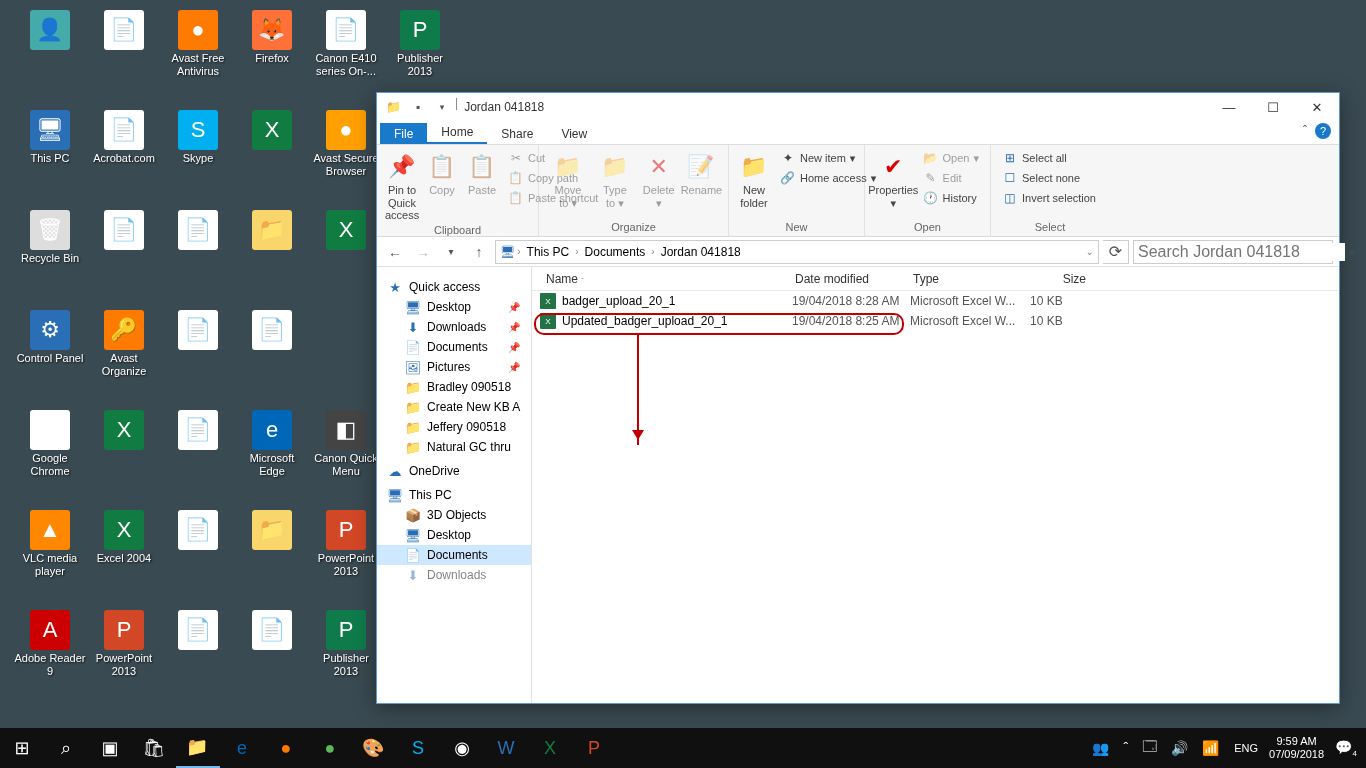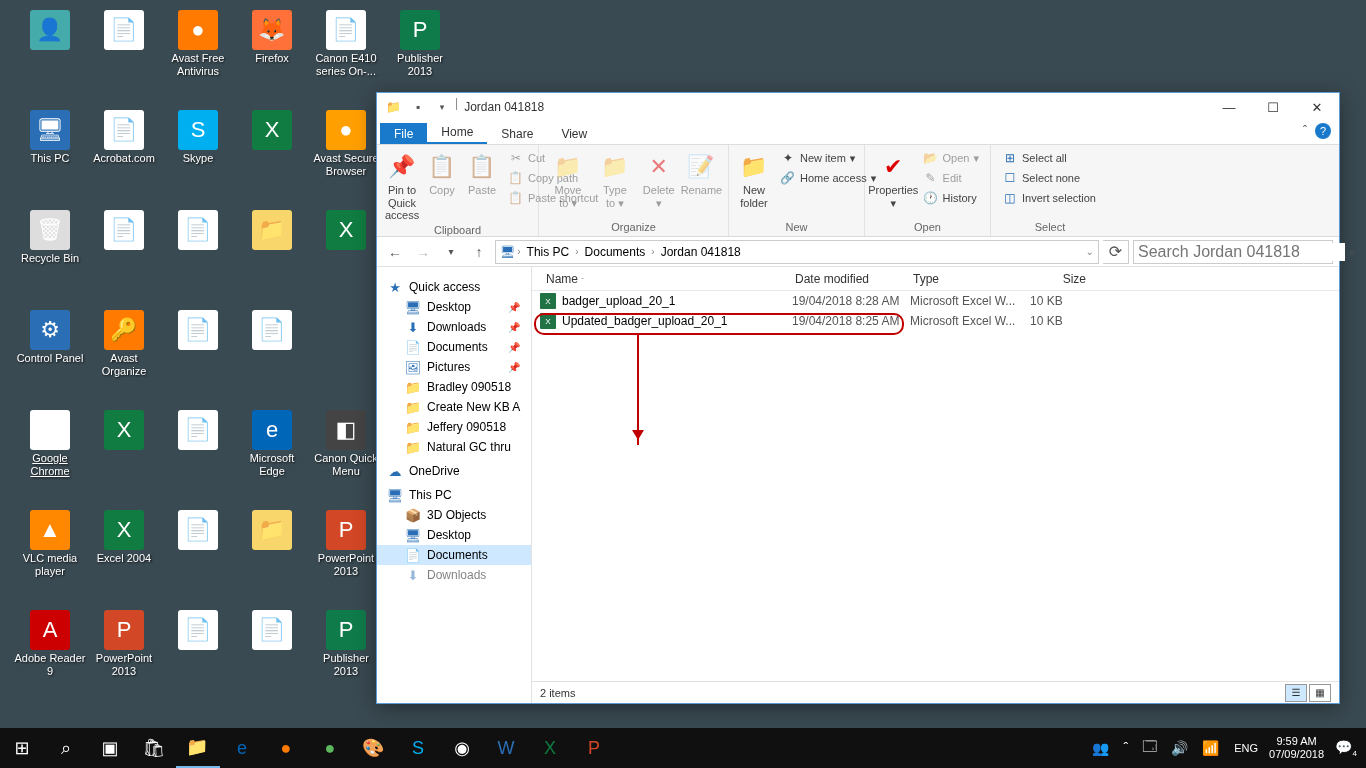--- a/index.html
+++ b/index.html
@@ -160,21 +160,21 @@
       <div class="lbl">Avast Organize</div>
     </div>
     <div class="dicon" style="left: 162px; top: 310px;">
       <div class="ic" style="background:#fff;color:#fff">📄</div>
       <div class="lbl"></div>
     </div>
     <div class="dicon" style="left: 236px; top: 310px;">
       <div class="ic" style="background:#fff;color:#fff">📄</div>
       <div class="lbl"></div>
     </div>
-    <div class="dicon" style="left: 14px; top: 410px; text-decoration: underline;">
+    <div class="dicon" style="left: 14px; top: 410px;">
       <div class="ic" style="background:#fff;color:#fff">◉</div>
       <div class="lbl">Google Chrome</div>
     </div>
     <div class="dicon" style="left: 88px; top: 410px;">
       <div class="ic" style="background:#107c41;color:#fff">X</div>
       <div class="lbl"></div>
     </div>
     <div class="dicon" style="left: 162px; top: 410px;">
       <div class="ic" style="background:#fff;color:#fff">📄</div>
       <div class="lbl"></div>
@@ -470,27 +470,20 @@
           </div>
           <div class="frow">
             <span class="ficon">X</span>
             <span class="fname">Updated_badger_upload_20_1</span>
             <span class="fdate">19/04/2018 8:25 AM</span>
             <span class="ftype">Microsoft Excel W...</span>
             <span class="fsize">10 KB</span>
           </div>
         <div class="highlight" style="left:2px;top:22px;width:370px;height:22px"></div>
         <div class="arrow" style="left:105px;top:44px;height:110px"></div>
-      </div>
-      <div class="status">
-        <span>2 items</span>
-        <div class="vbtns">
-          <div class="vb active">☰</div>
-          <div class="vb">▦</div>
-        </div>
       </div>
     </div>
   </div>
 </div>
 
 <div class="taskbar">
   <div class="tbtn">⊞</div>
   <div class="tbtn">⌕</div>
   <div class="tbtn">▣</div>
   <div class="tbtn">🛍</div>

